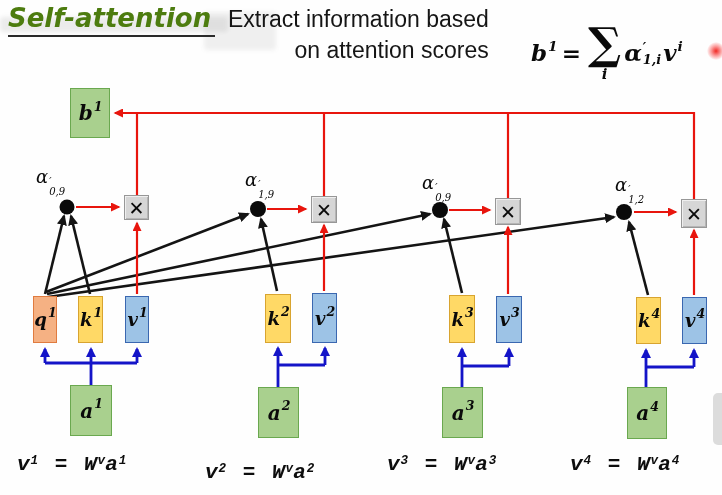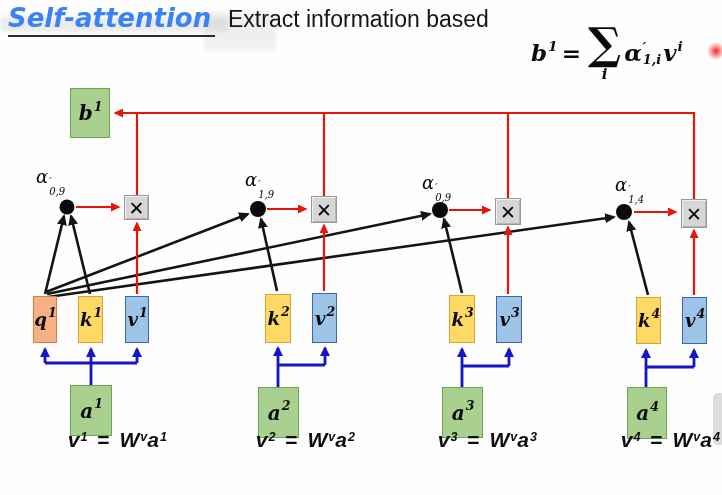--- a/index.html
+++ b/index.html
@@ -4,21 +4,21 @@
 <style>
   html,body{margin:0;padding:0;}
   body{
     width:722px;height:495px;position:relative;overflow:hidden;
     background:#fefefe;font-family:"Liberation Sans",sans-serif;color:#111;
   }
   .abs{position:absolute;}
   
   .title{
     left:8px;top:3px;font-family:"DejaVu Sans",sans-serif;font-weight:bold;font-style:italic;
-    font-size:26px;color:#3b82f6;border-bottom:2.5px solid #2a2a2a;padding:0 4px 2px 0;z-index:4;
+    font-size:26px;color:#4d7c0f;border-bottom:2.5px solid #2a2a2a;padding:0 4px 2px 0;z-index:4;
   }
   .watermark{background:rgba(150,150,150,0.18);filter:blur(2px);border-radius:3px;z-index:1;}
   .subtitle{left:228px;top:4px;font-size:23px;line-height:31px;color:#151515;z-index:4;text-align:right;}
   
   .formula-top{
     left:531px;top:22px;display:flex;align-items:center;z-index:4;
     font-family:"DejaVu Serif",serif;font-style:italic;font-weight:bold;font-size:23px;color:#0a0a0a;
   }
   .sigma-wrap{display:inline-flex;flex-direction:column;align-items:center;line-height:1;margin:0 3px;}
   .sigma-glyph{font-style:normal;font-size:44px;line-height:1;font-weight:bold;}
@@ -46,35 +46,36 @@
     display:flex;align-items:center;justify-content:center;z-index:3;box-sizing:border-box;
     background:var(--times-box-fill,#d6d6d6);border:1px solid var(--times-box-border,#979797);
     box-shadow:inset 1px 1px 0 #efefef, inset -1px -1px 0 #b5b5b5;
     font-family:"DejaVu Sans",sans-serif;font-weight:bold;font-size:19px;color:#0a0a0a;
   }
   .alpha{
     z-index:3;font-family:"DejaVu Serif",serif;font-style:italic;font-size:18px;color:#0a0a0a;
   }
   
   .bformula{
-    top:428px;width:150px;text-align:right;z-index:3;
-    font-family:Liberation Sans, sans-serif;font-style:italic;font-weight:bold;font-size:21px;color:#0d0d0d;
+    top:453px;width:150px;text-align:left;z-index:3;
+    font-family:Liberation Mono, monospace;font-style:italic;font-weight:bold;font-size:21px;color:#0d0d0d;
   }
   .edge-tab{left:713px;top:393px;width:9px;height:52px;background:#dcdcdc;border-radius:5px 0 0 5px;z-index:2;}
   svg.lines{position:absolute;left:0;top:0;z-index:2;}
 </style>
 </head>
 <body>
 
 <div class="abs watermark" style="left:0px;top:17px;width:228px;height:15px;"></div>
 <div class="abs watermark" style="left:204px;top:12px;width:72px;height:38px;opacity:.8;"></div>
 
 <div class="abs title">Self-attention</div>
 <div class="abs subtitle">
   <div>Extract information based</div>
+  <div>on attention scores</div>
 </div>
 
 <div class="abs formula-top">
   <span>b</span>
     <span class="fsup">1</span>
   <span class="feq">=</span>
   <span class="sigma-wrap">
     <span class="sigma-glyph">∑</span>
     <span class="sigma-sub">i</span>
   </span>
@@ -158,21 +159,21 @@
 <div class="abs alpha" style="left:245px;top:169px;"><span>α</span><span class="ss">
       <span>′</span>
       <span>1,9</span>
     </span></div>
 <div class="abs alpha" style="left:422px;top:172px;"><span>α</span><span class="ss">
       <span>′</span>
       <span>0,9</span>
     </span></div>
 <div class="abs alpha" style="left:615px;top:174px;"><span>α</span><span class="ss">
       <span>′</span>
-      <span>1,4</span>
+      <span>1,2</span>
     </span></div>
 
 <div class="abs times" style="left:124px;top:195px;width:25px;height:25px;">
     <span>✕</span>
   </div>
 <div class="abs times" style="left:311px;top:196px;width:26px;height:27px;">
     <span>✕</span>
   </div>
 <div class="abs times" style="left:495px;top:198px;width:26px;height:27px;">
     <span>✕</span>
@@ -239,21 +240,21 @@
     <span class="bsup">3</span>
   </div>
 <div class="abs box green" style="left:627px;top:387px;width:40px;height:52px;">
     <span>a</span>
     <span class="bsup">4</span>
   </div>
 
 <div class="abs bformula" style="left:17px;">
   <span>v</span><span class="fsup">1</span><span class="feq"> = </span><span>W</span><span class="fsup">v</span><span>a</span><span class="fsup">1</span>
 </div>
-<div class="abs bformula" style="left:205px;">
+<div class="abs bformula" style="left:205px;margin-top:8px;">
   <span>v</span><span class="fsup">2</span><span class="feq"> = </span><span>W</span><span class="fsup">v</span><span>a</span><span class="fsup">2</span>
 </div>
 <div class="abs bformula" style="left:387px;">
   <span>v</span><span class="fsup">3</span><span class="feq"> = </span><span>W</span><span class="fsup">v</span><span>a</span><span class="fsup">3</span>
 </div>
 <div class="abs bformula" style="left:570px;">
   <span>v</span><span class="fsup">4</span><span class="feq"> = </span><span>W</span><span class="fsup">v</span><span>a</span><span class="fsup">4</span>
 </div>
 
 <div class="abs edge-tab"></div>

